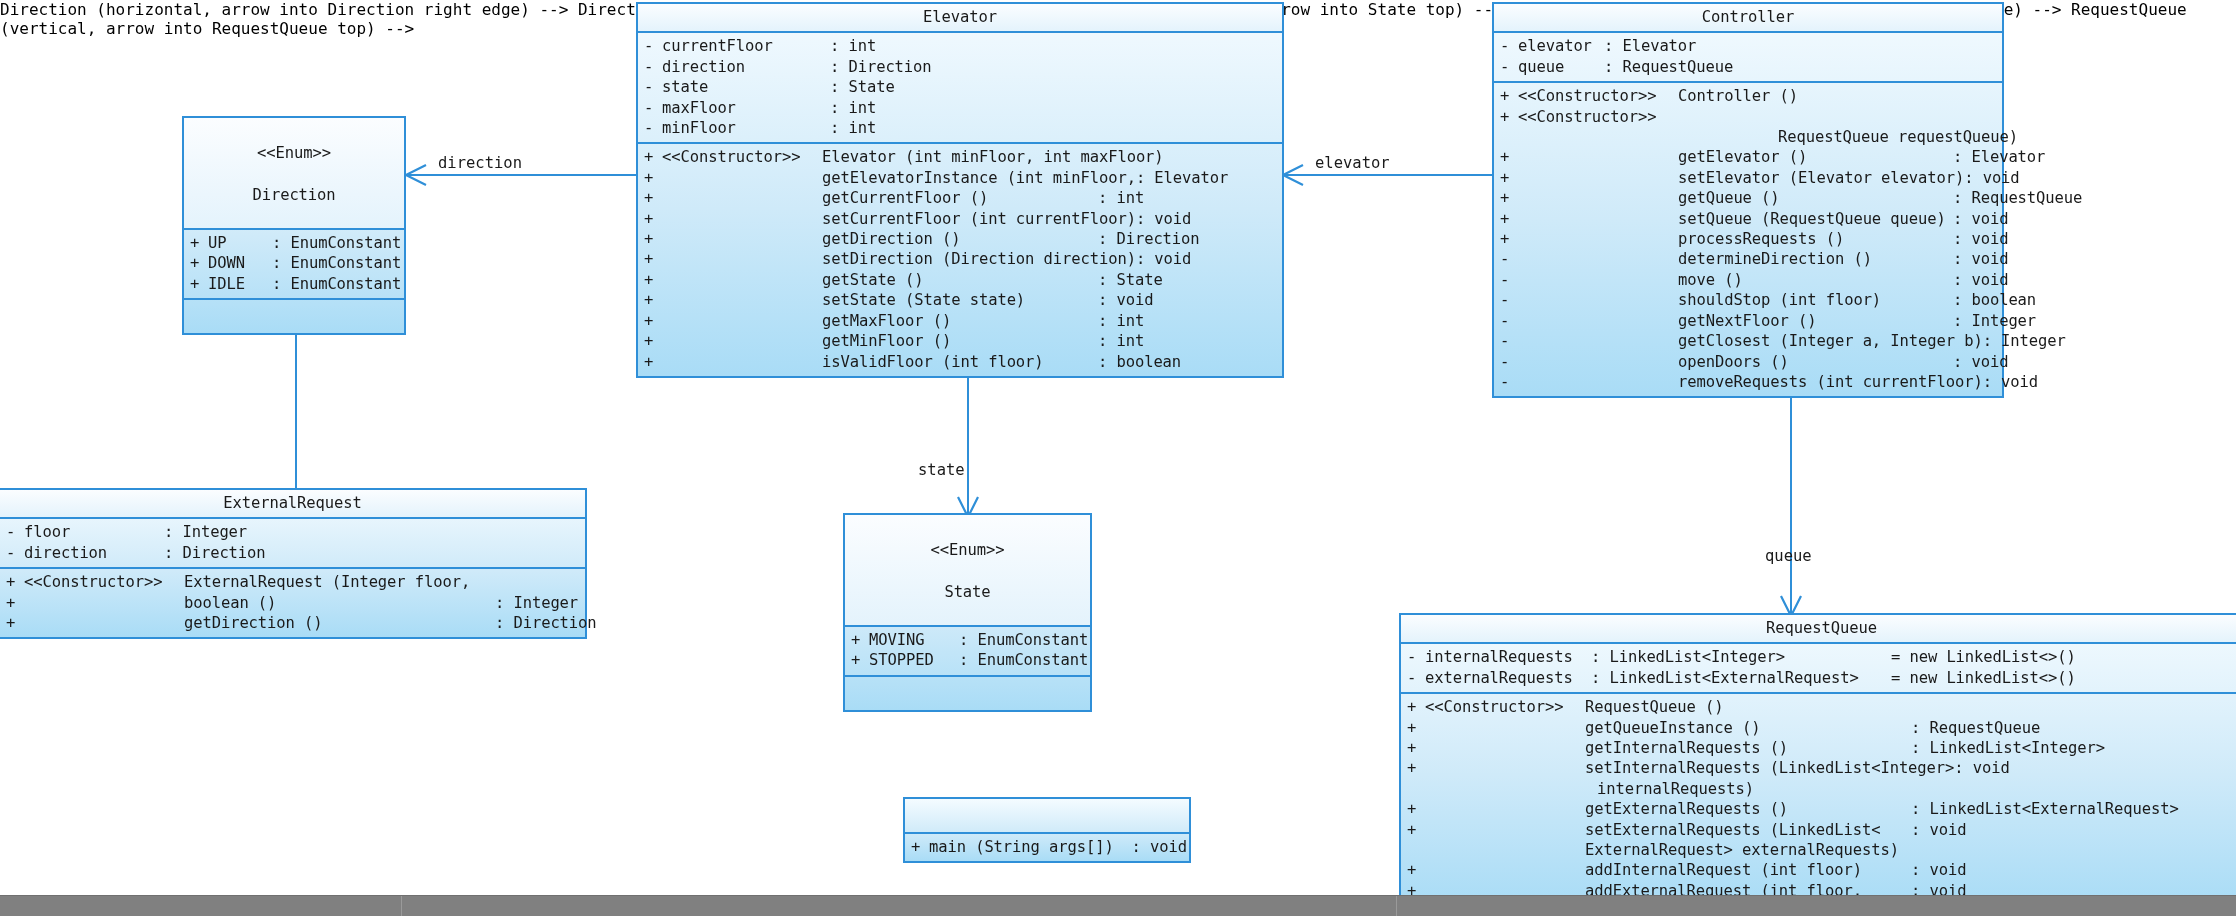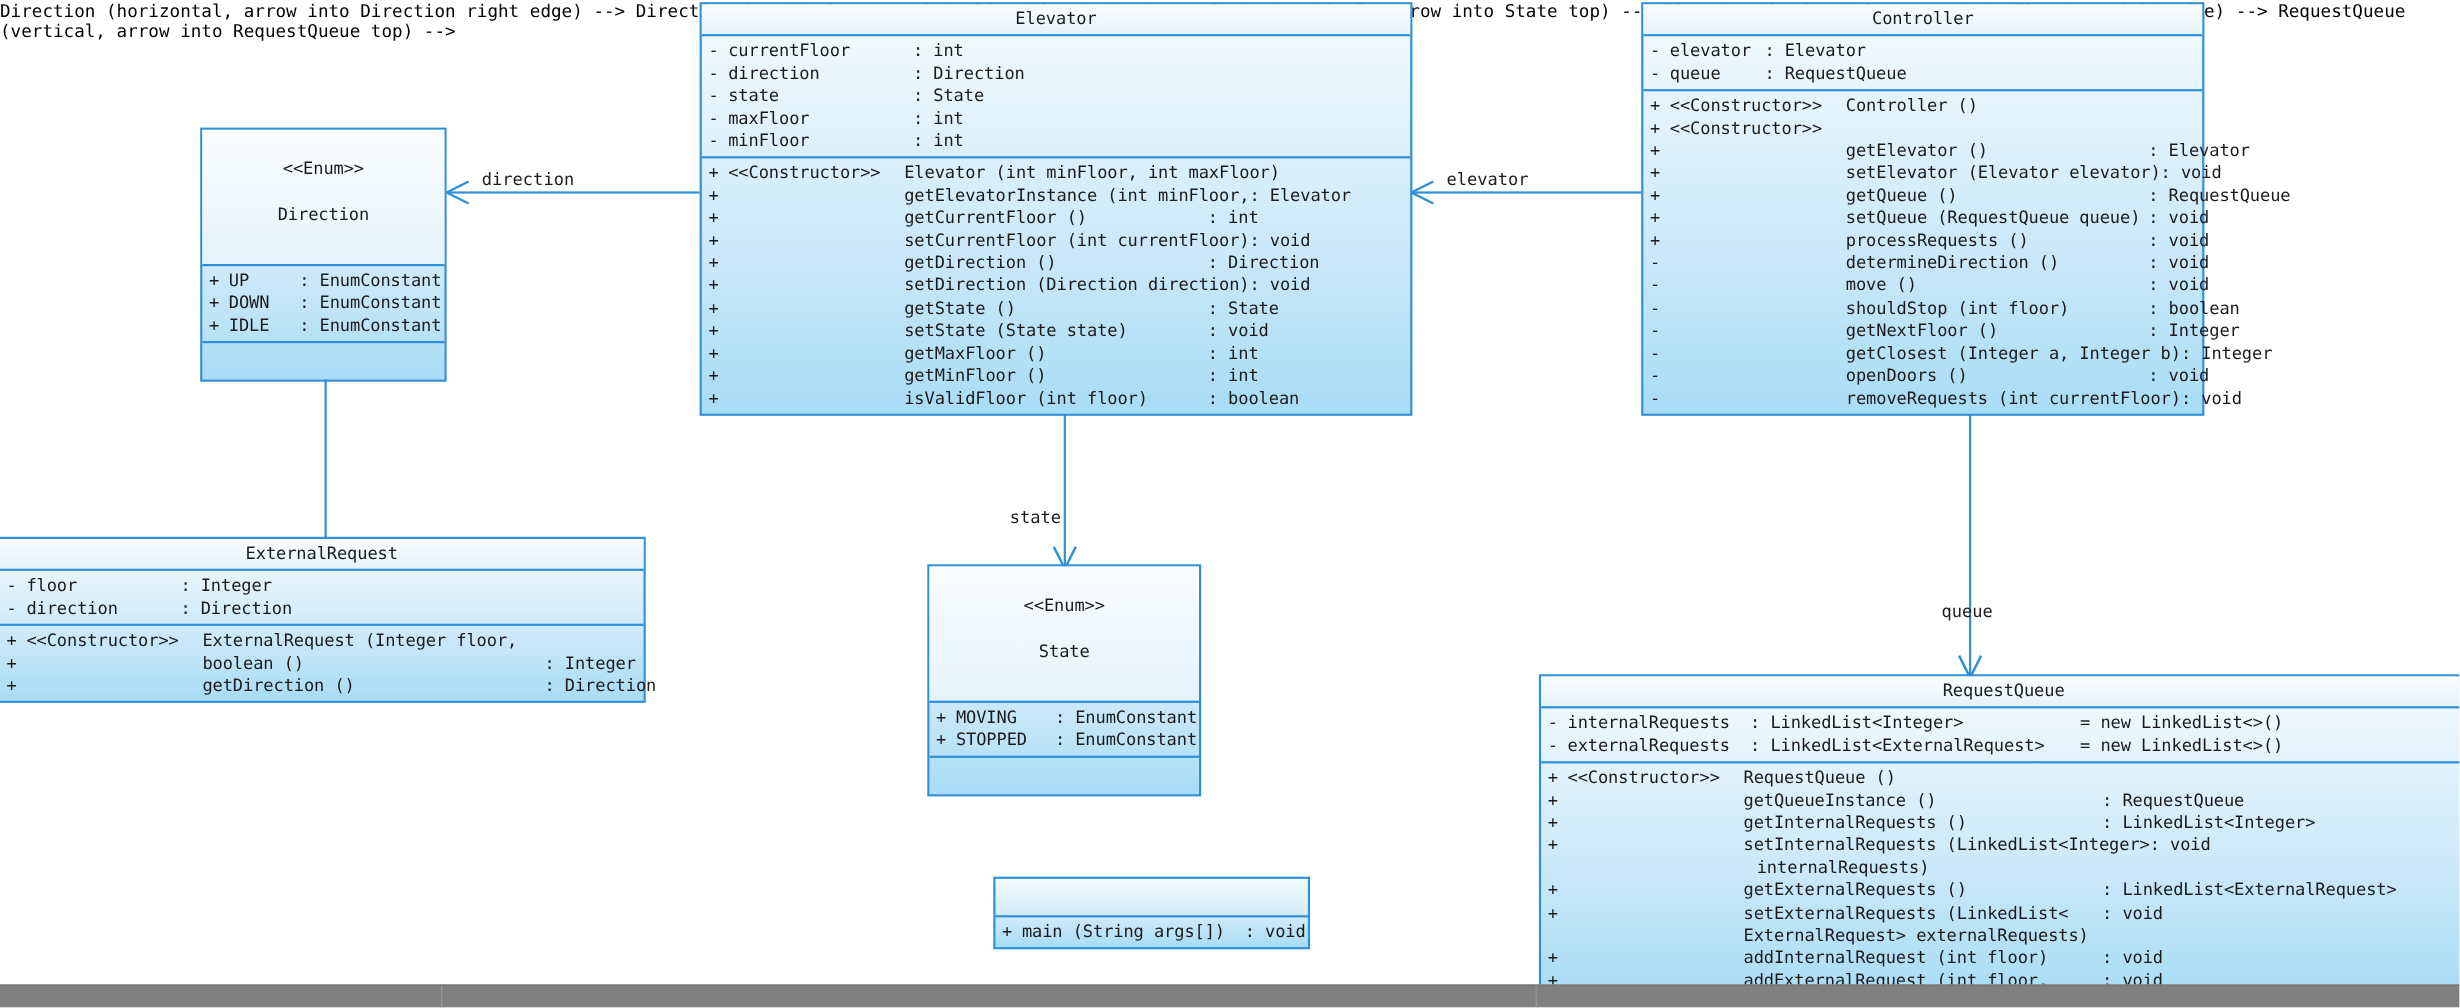--- a/index.html
+++ b/index.html
@@ -37,21 +37,21 @@
   }
   .uml-title {
     text-align: center;
     padding: 3px 4px 4px 4px;
     border-bottom: 2px solid #2f8fd8;
     background: linear-gradient(180deg, #fbfdff 0%, #e4f3fc 100%);
     white-space: pre-line;
   }
   .uml-title.enum-title {
     line-height: 21px;
-    padding: 4px 4px 13px 4px;
+    padding: 4px 4px 1px 4px;
   }
   .uml-compartment {
     border-bottom: 2px solid #2f8fd8;
     padding: 3px 0 4px 0;
   }
   .uml-compartment.last {
     border-bottom: none;
   }
   .uml-compartment.empty {
     height: 26px;
@@ -304,20 +304,25 @@
         <span class="sig" style="flex:0 0 160px">&lt;&lt;Constructor&gt;&gt;</span>
         <span class="sig">Controller ()</span>
         <span class="ret"></span>
       </div>
       <div class="row">
         <span class="vis">+</span>
         <span class="sig" style="flex:0 0 160px">&lt;&lt;Constructor&gt;&gt;</span>
         <span class="ret"></span>
       </div>
       <div class="row">
+        <span class="vis"></span>
+        <span class="sig" style="flex:0 0 160px"></span>
+        <span class="sig" style="padding-left:100px">RequestQueue requestQueue)</span>
+      </div>
+      <div class="row">
         <span class="vis">+</span>
         <span class="sig" style="flex:0 0 160px"></span>
         <span class="sig" style="flex:0 0 275px">getElevator ()</span>
         <span class="ret">: Elevator</span>
       </div>
       <div class="row">
         <span class="vis">+</span>
         <span class="sig" style="flex:0 0 160px"></span>
         <span class="sig" style="flex:0 0 275px">setElevator (Elevator elevator)</span>
         <span class="ret">: void</span>

